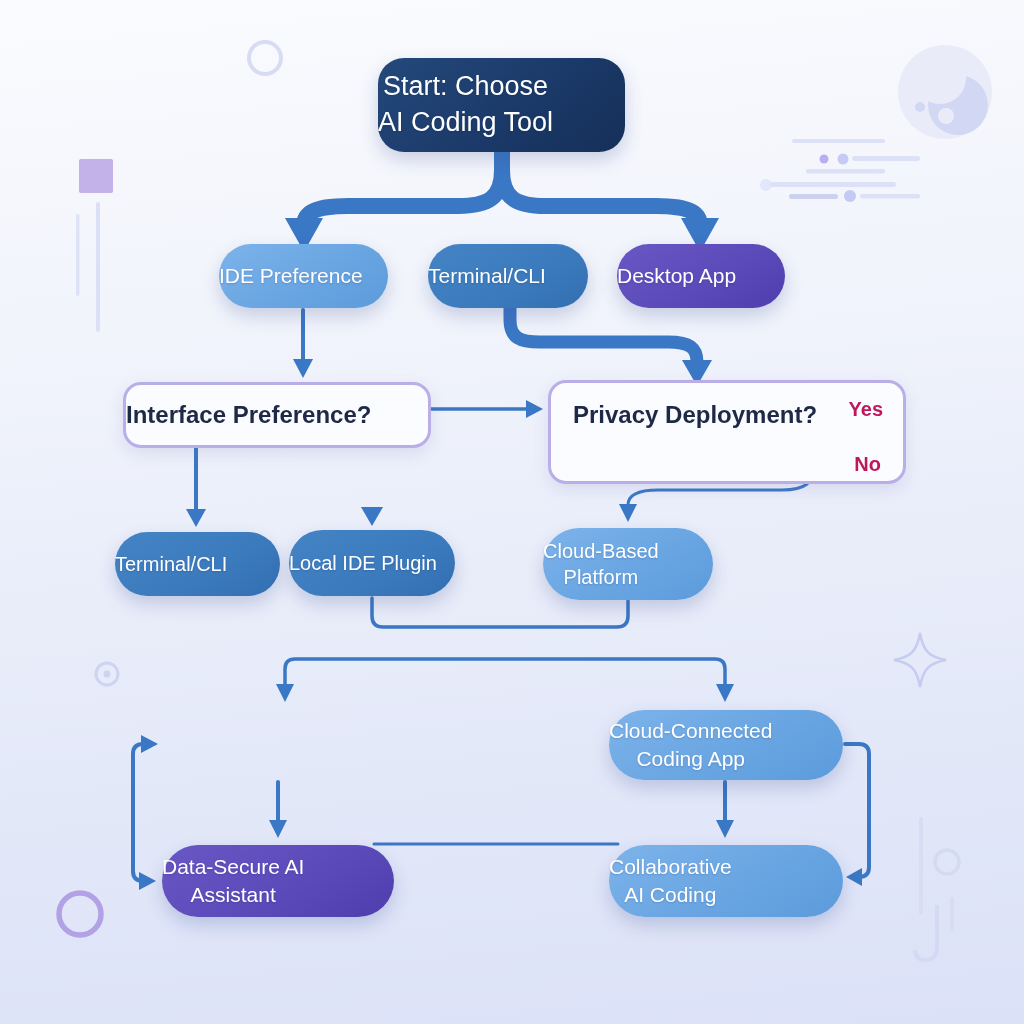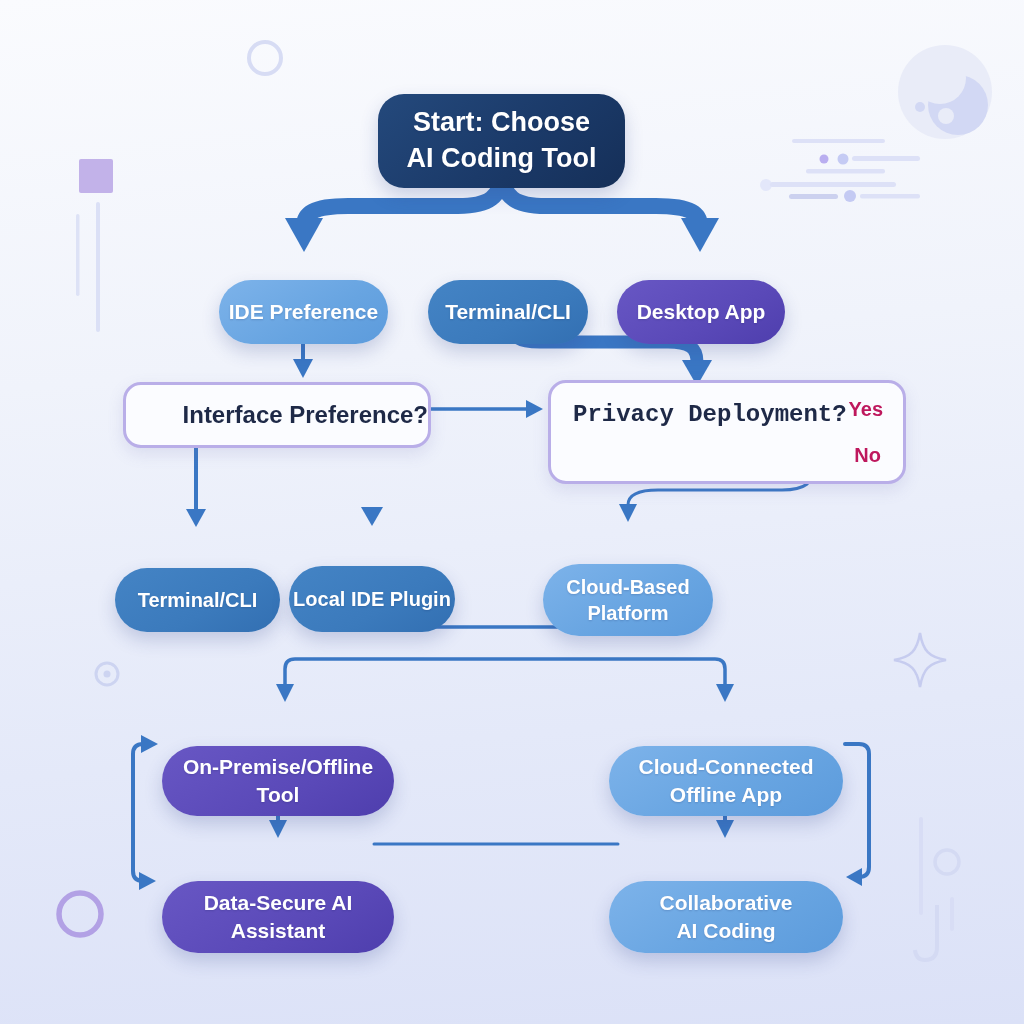--- a/index.html
+++ b/index.html
@@ -3,26 +3,25 @@
 <meta charset="utf-8">
 <style>
   html,body{margin:0;padding:0;}
   body{font-family:"Liberation Sans", sans-serif;}
   #canvas{
     position:relative;width:1024px;height:1024px;overflow:hidden;
     background:linear-gradient(175deg,#fafbfe 0%,#f0f3fb 35%,#e4e9f9 70%,#dbe1f7 100%);
   }
   svg.layer{position:absolute;left:0;top:0;width:1024px;height:1024px;}
   .node{
-    position:absolute;display:flex;align-items:center;justify-content:center;
-    text-align:center;color:#ffffff;font-weight:bold;
+    position:absolute;display:flex;align-items:center;
+    text-align:center;color:#ffffff;font-weight:normal;
     text-shadow:0 1px 2px rgba(20,30,80,.18);
     box-shadow:0 8px 18px rgba(50,70,140,.22);
     z-index:3;
-    margin-top:36px;
   }
   .label{white-space:pre-line;line-height:1.32;}
   .start{
     left:378px;top:58px;width:247px;height:94px;border-radius:26px;
     background:linear-gradient(140deg,#24497c 0%,#1b3a69 55%,#152f58 100%);
     font-size:27px;
   }
   .pill{border-radius:34px;font-size:21px;}
   .blue-light{background:linear-gradient(150deg,#7db3ea 0%,#67a4e1 60%,#5c9bdc 100%);}
   .blue-mid{background:linear-gradient(150deg,#4484c5 0%,#3b7abc 60%,#326fb2 100%);}
@@ -37,27 +36,27 @@
   .n-cloudconn{left:609px;top:710px;width:234px;height:70px;font-size:21px;border-radius:35px;}
   .n-datasec{left:162px;top:845px;width:232px;height:72px;font-size:21px;border-radius:36px;}
   .n-collab{left:609px;top:845px;width:234px;height:72px;font-size:21px;border-radius:36px;}
   .qbox{
     position:absolute;background:#fbfcff;border:3px solid #b9aee8;border-radius:18px;
     color:#1e2947;font-weight:bold;z-index:3;
     box-shadow:0 6px 16px rgba(110,115,180,.16);
   }
   .q-interface{
     left:123px;top:382px;width:302px;height:60px;font-size:24px;
-    display:flex;align-items:center;justify-content:flex-end;
+    display:flex;align-items:center;justify-content:flex-start;
   }
   .q-privacy{left:548px;top:380px;width:352px;height:98px;font-size:24px;}
-  .q-privacy .q-label{position:absolute;left:22px;top:16px;font-family:Liberation Mono, monospace;}
+  .q-privacy .q-label{position:absolute;left:22px;top:16px;}
   .branch-label{position:absolute;color:#be185d;font-weight:bold;font-size:20px;}
   .yes-label{right:20px;top:15px;}
-  .no-label{right:22px;bottom:14px;}
+  .no-label{right:22px;bottom:5px;}
 </style>
 </head>
 <body>
 
 <div id="canvas">
 
   <svg class="layer" viewBox="0 0 1024 1024" aria-hidden="true">
     <circle cx="265" cy="58" r="16" fill="none" stroke="#d7dcf4" stroke-width="4"></circle>
     <rect x="79" y="159" width="34" height="34" rx="2" fill="#c2b2e9"></rect>
     <rect x="76" y="214" width="3.5" height="82" rx="1.7" fill="#dde2f6"></rect>
@@ -170,28 +169,24 @@
 
   <div class="node pill blue-light n-cloudbase">
     <span class="label">Cloud-Based
 Platform</span>
   </div>
 
   <div class="node pill blue-mid n-localide">
     <span class="label">Local IDE Plugin</span>
   </div>
 
-  <div class="node pill purple n-onprem">
-    <span class="label">On-Premise/Offline
-Tool</span>
-  </div>
 
   <div class="node pill blue-light n-cloudconn">
     <span class="label">Cloud-Connected
-Offline App</span>
+Coding App</span>
   </div>
 
   <div class="node pill purple n-datasec">
     <span class="label">Data-Secure AI
 Assistant</span>
   </div>
 
   <div class="node pill blue-light n-collab">
     <span class="label">Collaborative
 AI Coding</span>

